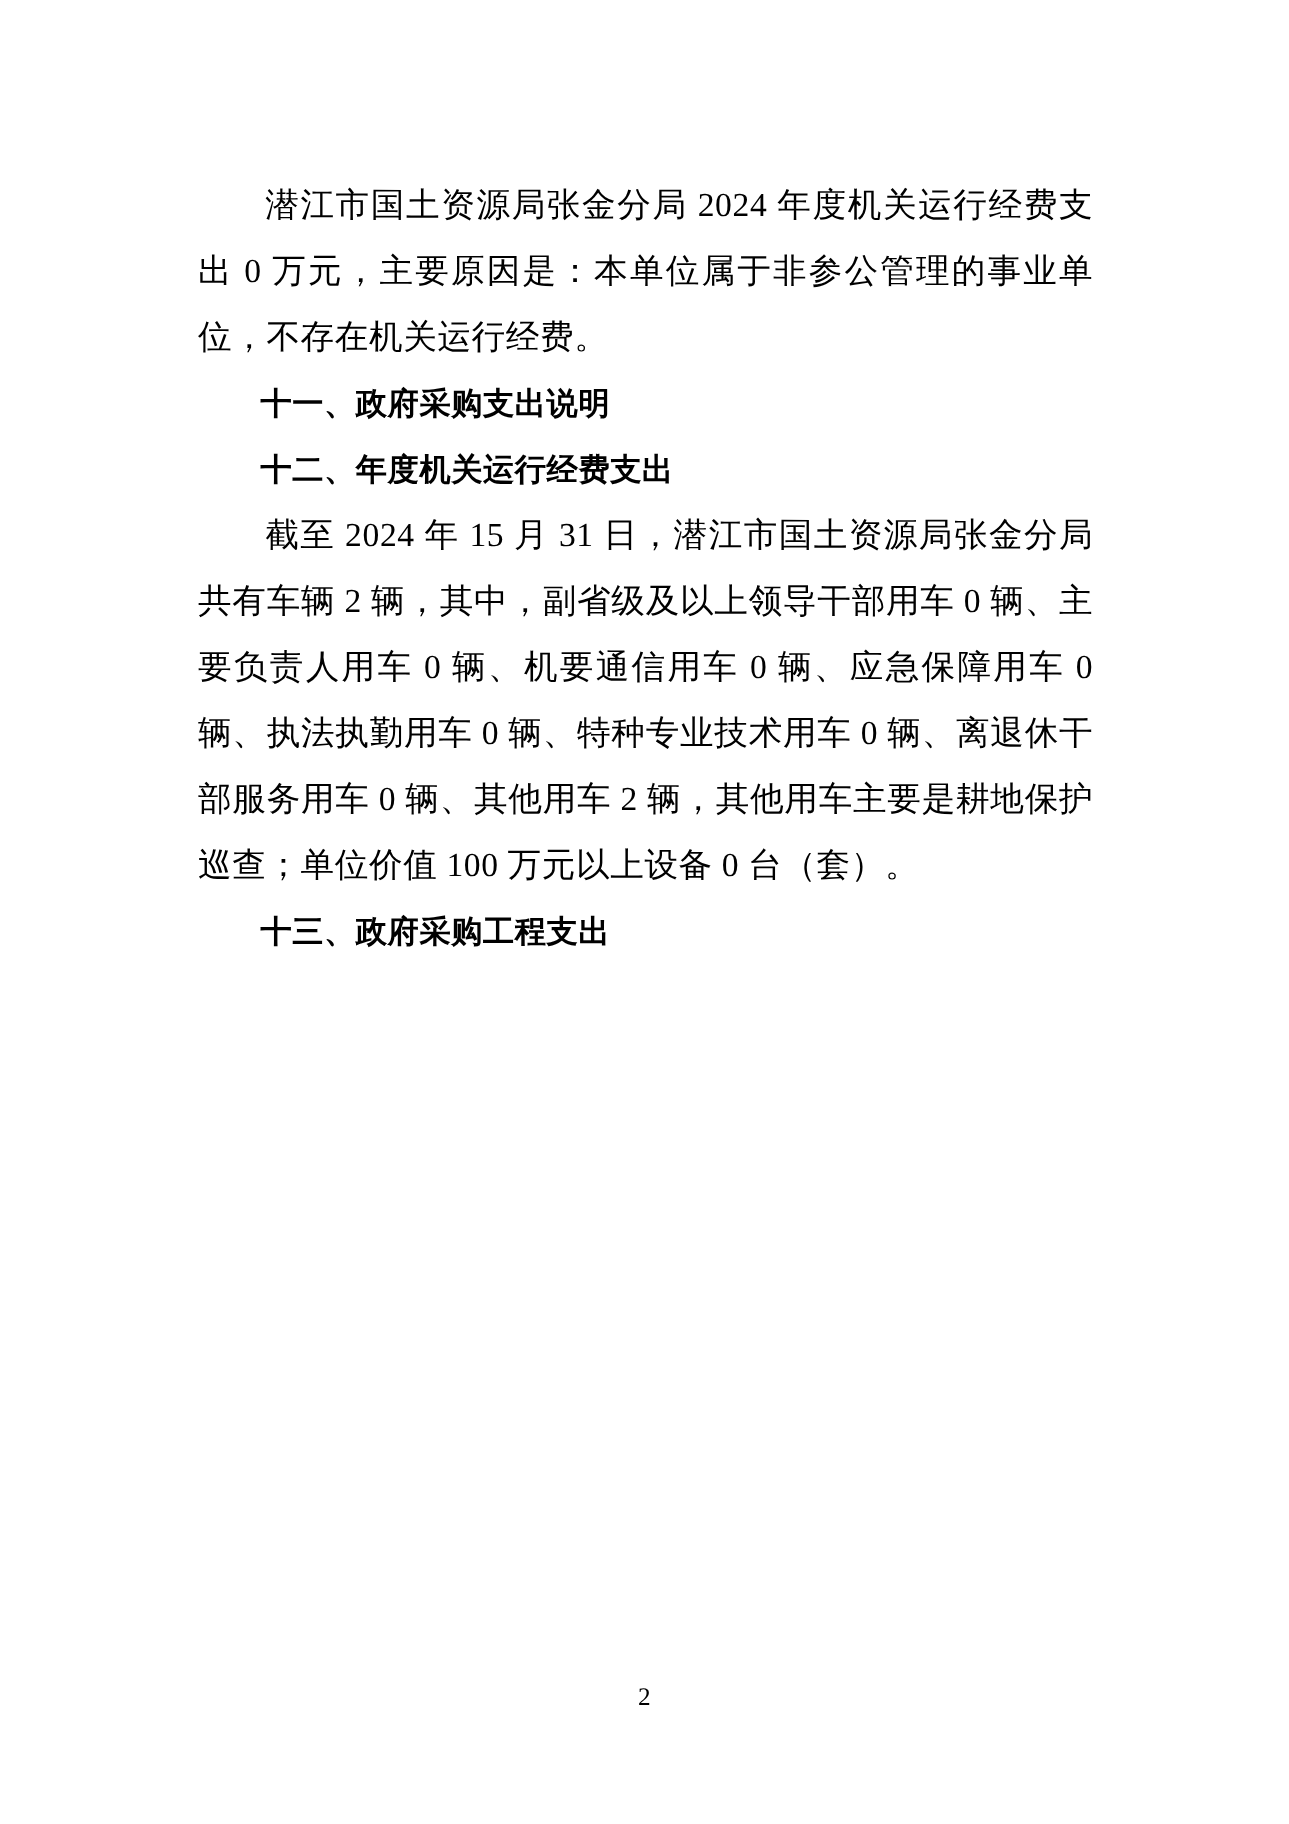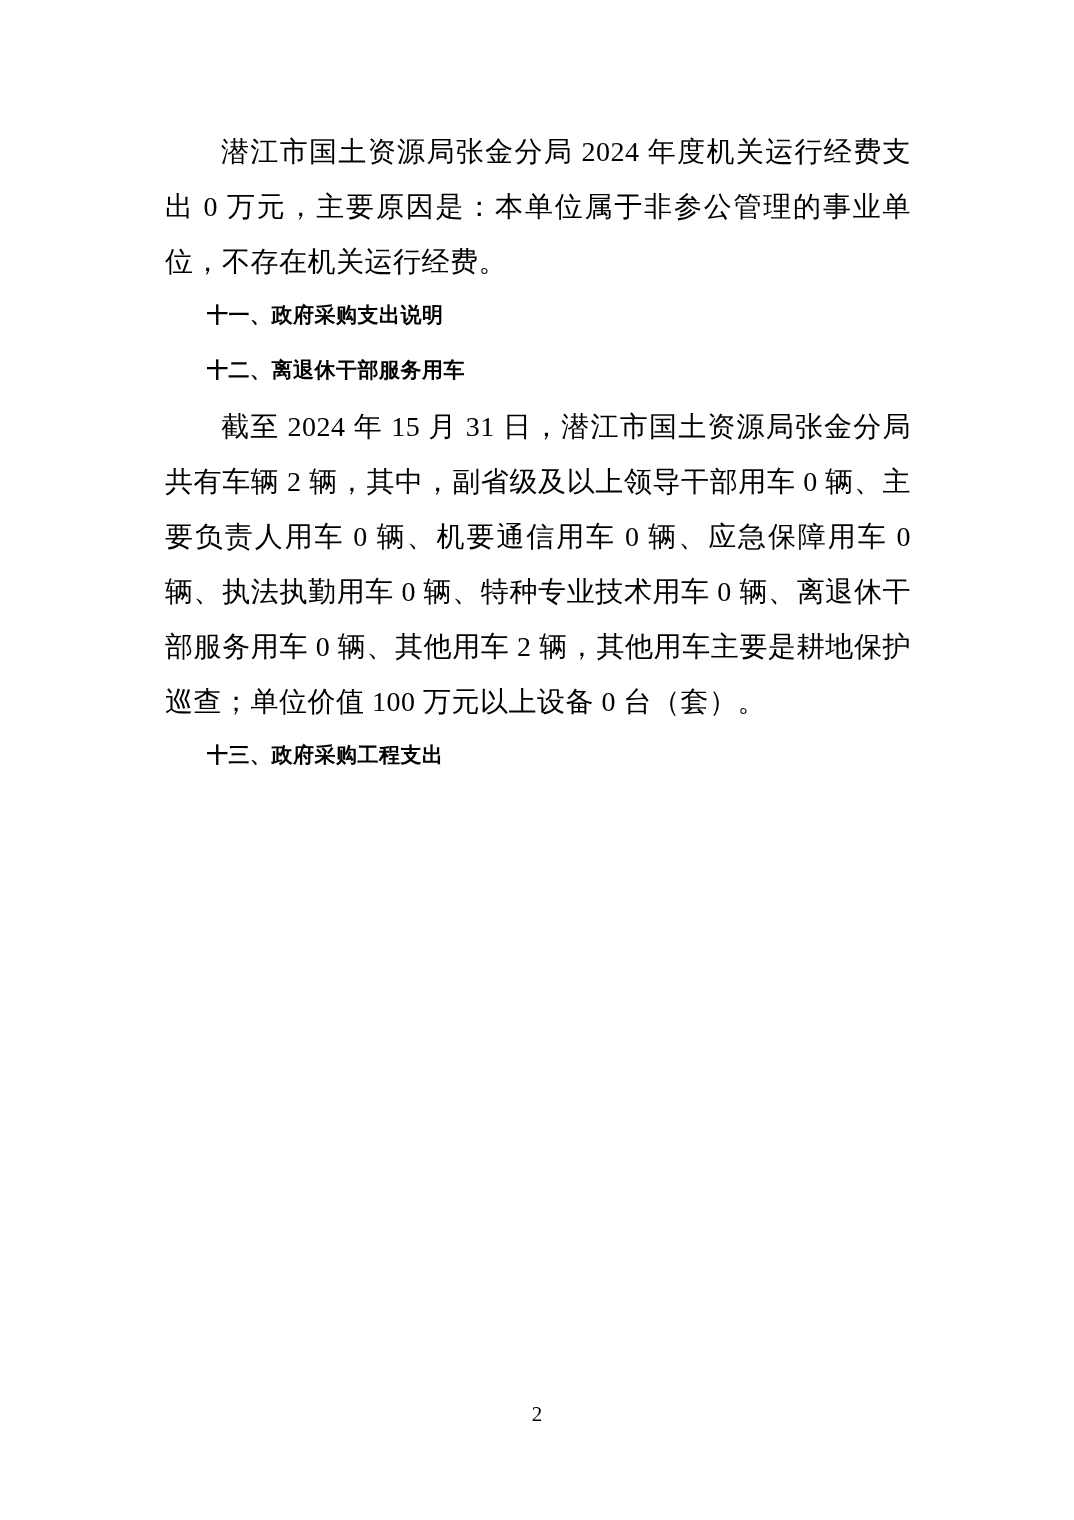--- a/index.html
+++ b/index.html
@@ -11,38 +11,38 @@
     position: relative;
     width: 1074px;
     height: 1520px;
     background: #ffffff;
     overflow: hidden;
     font-family: "Liberation Serif", "DejaVu Serif", serif;
     color: #000000;
   }
   .content {
     position: absolute;
-    top: 124px;
+    top: 144px;
     left: 165px;
     width: 746px;
   }
   .para {
     font-size: 28px;
     line-height: 55px;
     text-align: justify;
     text-justify: inter-character;
     text-indent: 2em;
     margin: 0;
     word-break: break-all;
     letter-spacing: 0.5px;
   }
   .heading {
-    font-family: Liberation Mono, monospace;
+    font-family: Liberation Serif, serif;
     font-weight: bold;
-    font-size: 21px;
+    font-size: 26px;
     line-height: 55px;
     text-indent: 2em;
     margin: 0;
     letter-spacing: 0.5px;
   }
   .page-number {
     position: absolute;
     top: 1400px;
     left: 0;
     width: 100%;
@@ -52,18 +52,18 @@
     font-family: "Liberation Serif", "DejaVu Serif", serif;
   }
 </style>
 </head>
 <body>
 
 <div class="page">
   <div class="content">
     <p class="para">潜江市国土资源局张金分局 2024 年度机关运行经费支出 0 万元，主要原因是：本单位属于非参公管理的事业单位，不存在机关运行经费。</p>
     <h2 class="heading">十一、政府采购支出说明</h2>
-    <h2 class="heading">十二、离退休干部服务用车</h2>
+    <h2 class="heading">十二、年度机关运行经费支出</h2>
     <p class="para">截至 2024 年 15 月 31 日，潜江市国土资源局张金分局共有车辆 2 辆，其中，副省级及以上领导干部用车 0 辆、主要负责人用车 0 辆、机要通信用车 0 辆、应急保障用车 0 辆、执法执勤用车 0 辆、特种专业技术用车 0 辆、离退休干部服务用车 0 辆、其他用车 2 辆，其他用车主要是耕地保护巡查；单位价值 100 万元以上设备 0 台（套）。</p>
     <h2 class="heading">十三、政府采购工程支出</h2>
   </div>
   <div class="page-number">2</div>
 </div>
 
 </body></html>

